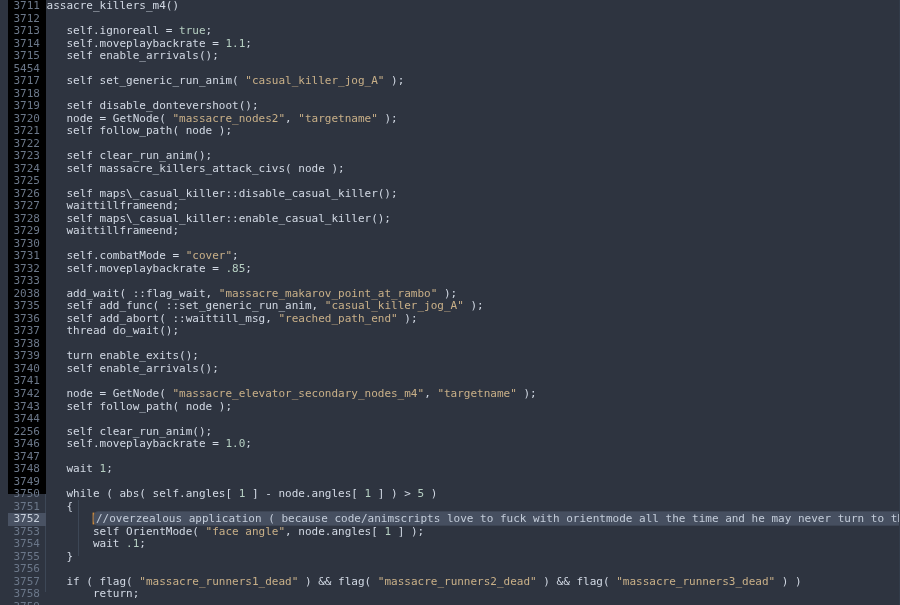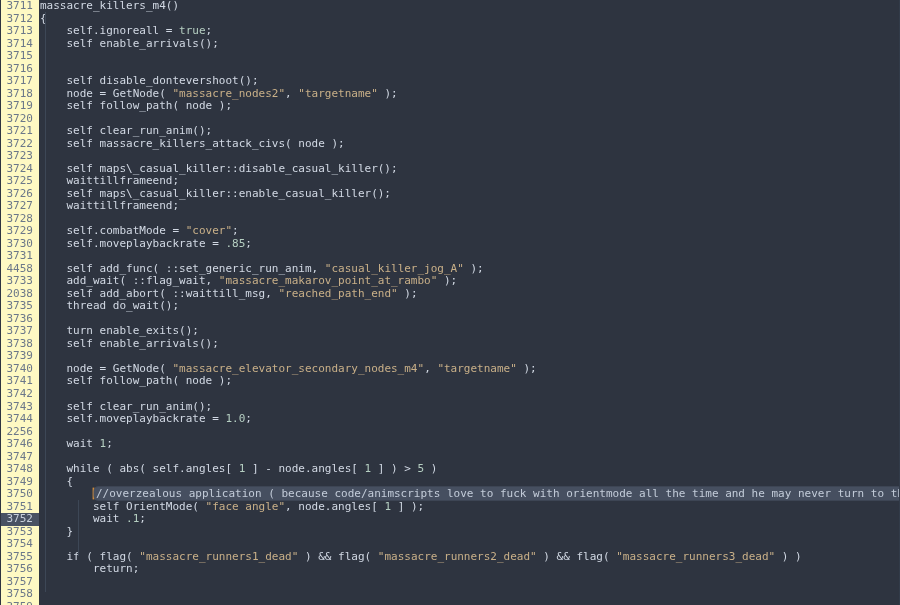--- a/index.html
+++ b/index.html
@@ -15,25 +15,25 @@
     overflow: hidden;
     font-family: "DejaVu Sans Mono", "Liberation Mono", monospace;
     font-size: 11px;
     line-height: 12.52px;
     -webkit-font-smoothing: antialiased;
   }
 
   
   #gutter {
     position: absolute;
-    left: 1px;
+    left: 8px;
     top: 0;
     width: 38px;
-    height: 605px;
-    background: #fef9c3;
+    height: 494px;
+    background: #000000;
     z-index: 3;
   }
   .gutter-line {
     height: 12.52px;
     line-height: 12.52px;
     text-align: right;
     padding-right: 6px;
     color: #6b7789;
     font-size: 11px;
     white-space: pre;
@@ -103,37 +103,37 @@
 <body>
 
 <div id="editor">
 
   <div id="gutter">
       <div class="gutter-line">3711</div>
       <div class="gutter-line">3712</div>
       <div class="gutter-line">3713</div>
       <div class="gutter-line">3714</div>
       <div class="gutter-line">3715</div>
-      <div class="gutter-line">3716</div>
+      <div class="gutter-line">5454</div>
       <div class="gutter-line">3717</div>
       <div class="gutter-line">3718</div>
       <div class="gutter-line">3719</div>
       <div class="gutter-line">3720</div>
       <div class="gutter-line">3721</div>
       <div class="gutter-line">3722</div>
       <div class="gutter-line">3723</div>
       <div class="gutter-line">3724</div>
       <div class="gutter-line">3725</div>
       <div class="gutter-line">3726</div>
       <div class="gutter-line">3727</div>
       <div class="gutter-line">3728</div>
       <div class="gutter-line">3729</div>
       <div class="gutter-line">3730</div>
       <div class="gutter-line">3731</div>
-      <div class="gutter-line">4458</div>
+      <div class="gutter-line">3732</div>
       <div class="gutter-line">3733</div>
       <div class="gutter-line">2038</div>
       <div class="gutter-line">3735</div>
       <div class="gutter-line">3736</div>
       <div class="gutter-line">3737</div>
       <div class="gutter-line">3738</div>
       <div class="gutter-line">3739</div>
       <div class="gutter-line">3740</div>
       <div class="gutter-line">3741</div>
       <div class="gutter-line">3742</div>
@@ -153,40 +153,42 @@
       <div class="gutter-line">3756</div>
       <div class="gutter-line">3757</div>
       <div class="gutter-line">3758</div>
       <div class="gutter-line">3759</div>
     </div>
 
   <div id="code">
       <div class="code-line"><span>massacre_killers_m4()</span></div>
       <div class="code-line"><span>{</span></div>
       <div class="code-line"><span>    self.ignoreall = </span><span class="tok-num">true</span><span>;</span></div>
+      <div class="code-line"><span>    self.moveplaybackrate = </span><span class="tok-num">1.1</span><span>;</span></div>
       <div class="code-line"><span>    self enable_arrivals();</span></div>
       <div class="code-line"><span></span></div>
+      <div class="code-line"><span>    self set_generic_run_anim( </span><span class="tok-str">"casual_killer_jog_A"</span><span> );</span></div>
       <div class="code-line"><span></span></div>
       <div class="code-line"><span>    self disable_dontevershoot();</span></div>
       <div class="code-line"><span>    node = GetNode( </span><span class="tok-str">"massacre_nodes2"</span><span>, </span><span class="tok-str">"targetname"</span><span> );</span></div>
       <div class="code-line"><span>    self follow_path( node );</span></div>
       <div class="code-line"><span></span></div>
       <div class="code-line"><span>    self clear_run_anim();</span></div>
       <div class="code-line"><span>    self massacre_killers_attack_civs( node );</span></div>
       <div class="code-line"><span></span></div>
       <div class="code-line"><span>    self maps\_casual_killer::disable_casual_killer();</span></div>
       <div class="code-line"><span>    waittillframeend;</span></div>
       <div class="code-line"><span>    self maps\_casual_killer::enable_casual_killer();</span></div>
       <div class="code-line"><span>    waittillframeend;</span></div>
       <div class="code-line"><span></span></div>
       <div class="code-line"><span>    self.combatMode = </span><span class="tok-str">"cover"</span><span>;</span></div>
       <div class="code-line"><span>    self.moveplaybackrate = </span><span class="tok-num">.85</span><span>;</span></div>
       <div class="code-line"><span></span></div>
+      <div class="code-line"><span>    add_wait( ::flag_wait, </span><span class="tok-str">"massacre_makarov_point_at_rambo"</span><span> );</span></div>
       <div class="code-line"><span>    self add_func( ::set_generic_run_anim, </span><span class="tok-str">"casual_killer_jog_A"</span><span> );</span></div>
-      <div class="code-line"><span>    add_wait( ::flag_wait, </span><span class="tok-str">"massacre_makarov_point_at_rambo"</span><span> );</span></div>
       <div class="code-line"><span>    self add_abort( ::waittill_msg, </span><span class="tok-str">"reached_path_end"</span><span> );</span></div>
       <div class="code-line"><span>    thread do_wait();</span></div>
       <div class="code-line"><span></span></div>
       <div class="code-line"><span>    turn enable_exits();</span></div>
       <div class="code-line"><span>    self enable_arrivals();</span></div>
       <div class="code-line"><span></span></div>
       <div class="code-line"><span>    node = GetNode( </span><span class="tok-str">"massacre_elevator_secondary_nodes_m4"</span><span>, </span><span class="tok-str">"targetname"</span><span> );</span></div>
       <div class="code-line"><span>    self follow_path( node );</span></div>
       <div class="code-line"><span></span></div>
       <div class="code-line"><span>    self clear_run_anim();</span></div>

